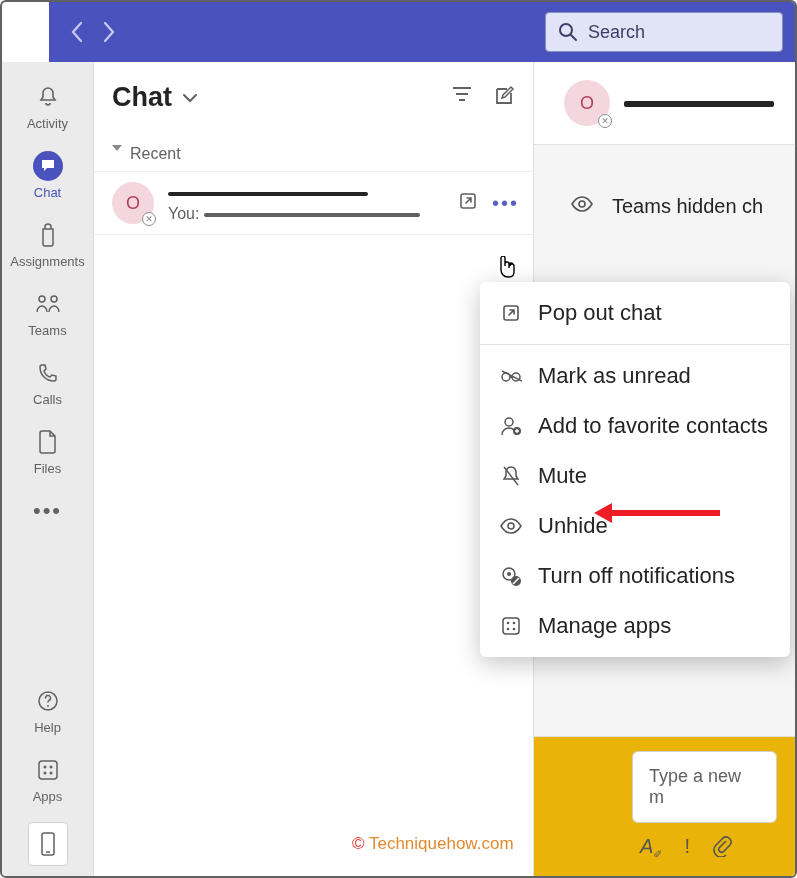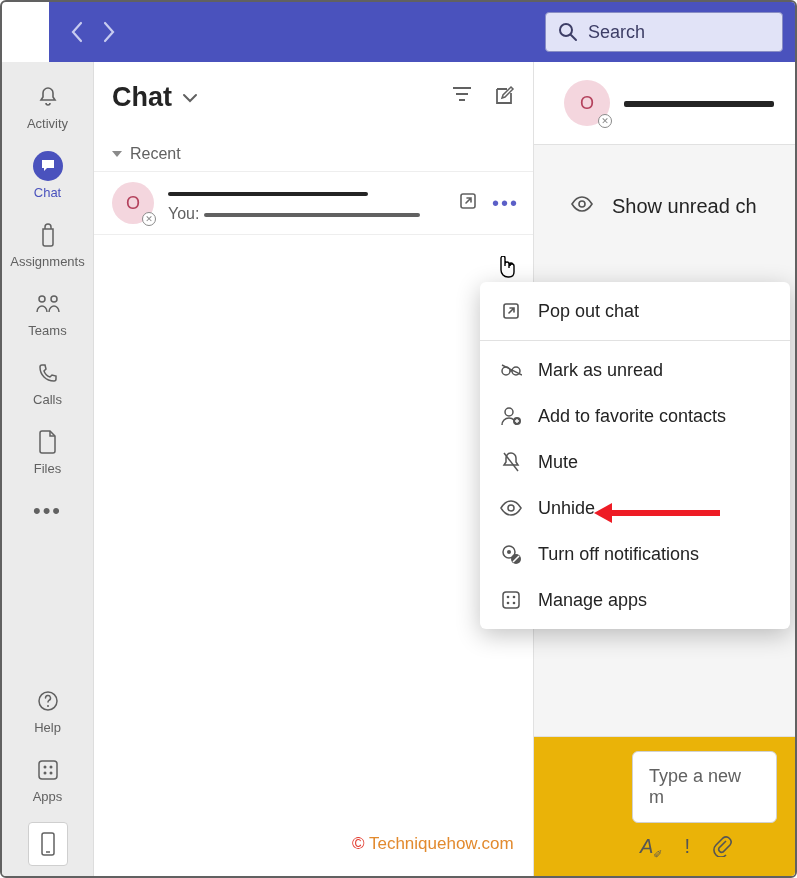--- a/index.html
+++ b/index.html
@@ -95,21 +95,21 @@
       padding: 20px 18px 24px 18px;
     }
     .chatlist-header h1 {
       font-size: 27px;
       font-weight: 700;
       color: #242424;
     }
     .chev { margin-left: 10px; color:#616161; }
     .header-actions { margin-left: auto; display:flex; gap:20px; }
     .section-label {
-      display:flex; align-items:center;
+      display:flex; 
       padding: 8px 18px;
       color:#616161;
       font-size:16px;
     }
     .tri { width:0;height:0;border-left:5px solid transparent;border-right:5px solid transparent;border-top:6px solid #8a8a8a;margin-right:8px; }
     .chat-row {
       display:flex;
       align-items:center;
       padding: 10px 14px 10px 18px;
       background: #fff;
@@ -193,21 +193,21 @@
       width: 310px;
       background:#fff;
       border-radius:6px;
       box-shadow: 0 6px 24px rgba(0,0,0,.24);
       z-index:50;
       padding: 6px 0;
     }
     .ctx-item {
       display:flex; align-items:center; gap:16px;
       padding: 12px 20px;
-      font-size:18px;
+      font-size:22px;
       color:#242424;
       cursor:pointer;
     }
     .ctx-divider { height:1px; background:#e1e1e1; margin:6px 0; }
     .ctx-ic { width:22px;height:22px; display:flex;align-items:center;justify-content:center;color:#555; flex-shrink:0; }
     .arrow {
       position:absolute;
       width:110px; height:6px; background:#ee1c25;
       z-index:60;
     }
@@ -403,21 +403,21 @@
       </div>
       <span class="conv-title"><span class="redact" style="width:150px;height:6px"></span></span>
     </div>
     <div class="show-hidden">
       <span>
         <svg width="24" height="18" viewBox="0 0 24 18">
             <path d="M2 9c3-5 7-7 10-7s7 2 10 7c-3 5-7 7-10 7S5 14 2 9z" stroke="#555" stroke-width="1.6" fill="none"></path>
             <circle cx="12" cy="9" r="3" stroke="#555" stroke-width="1.6" fill="none"></circle>
           </svg>
       </span>
-      <span>Show unread ch</span>
+      <span>Teams hidden ch</span>
     </div>
     <div class="compose">
       <div class="compose-input">
         <span>Type a new m</span>
       </div>
       <div class="compose-tools">
         <span><i>A</i><sub style="font-size:11px">✐</sub></span>
         <span>!</span>
         <span>
           <svg width="20" height="22" viewBox="0 0 20 22">

